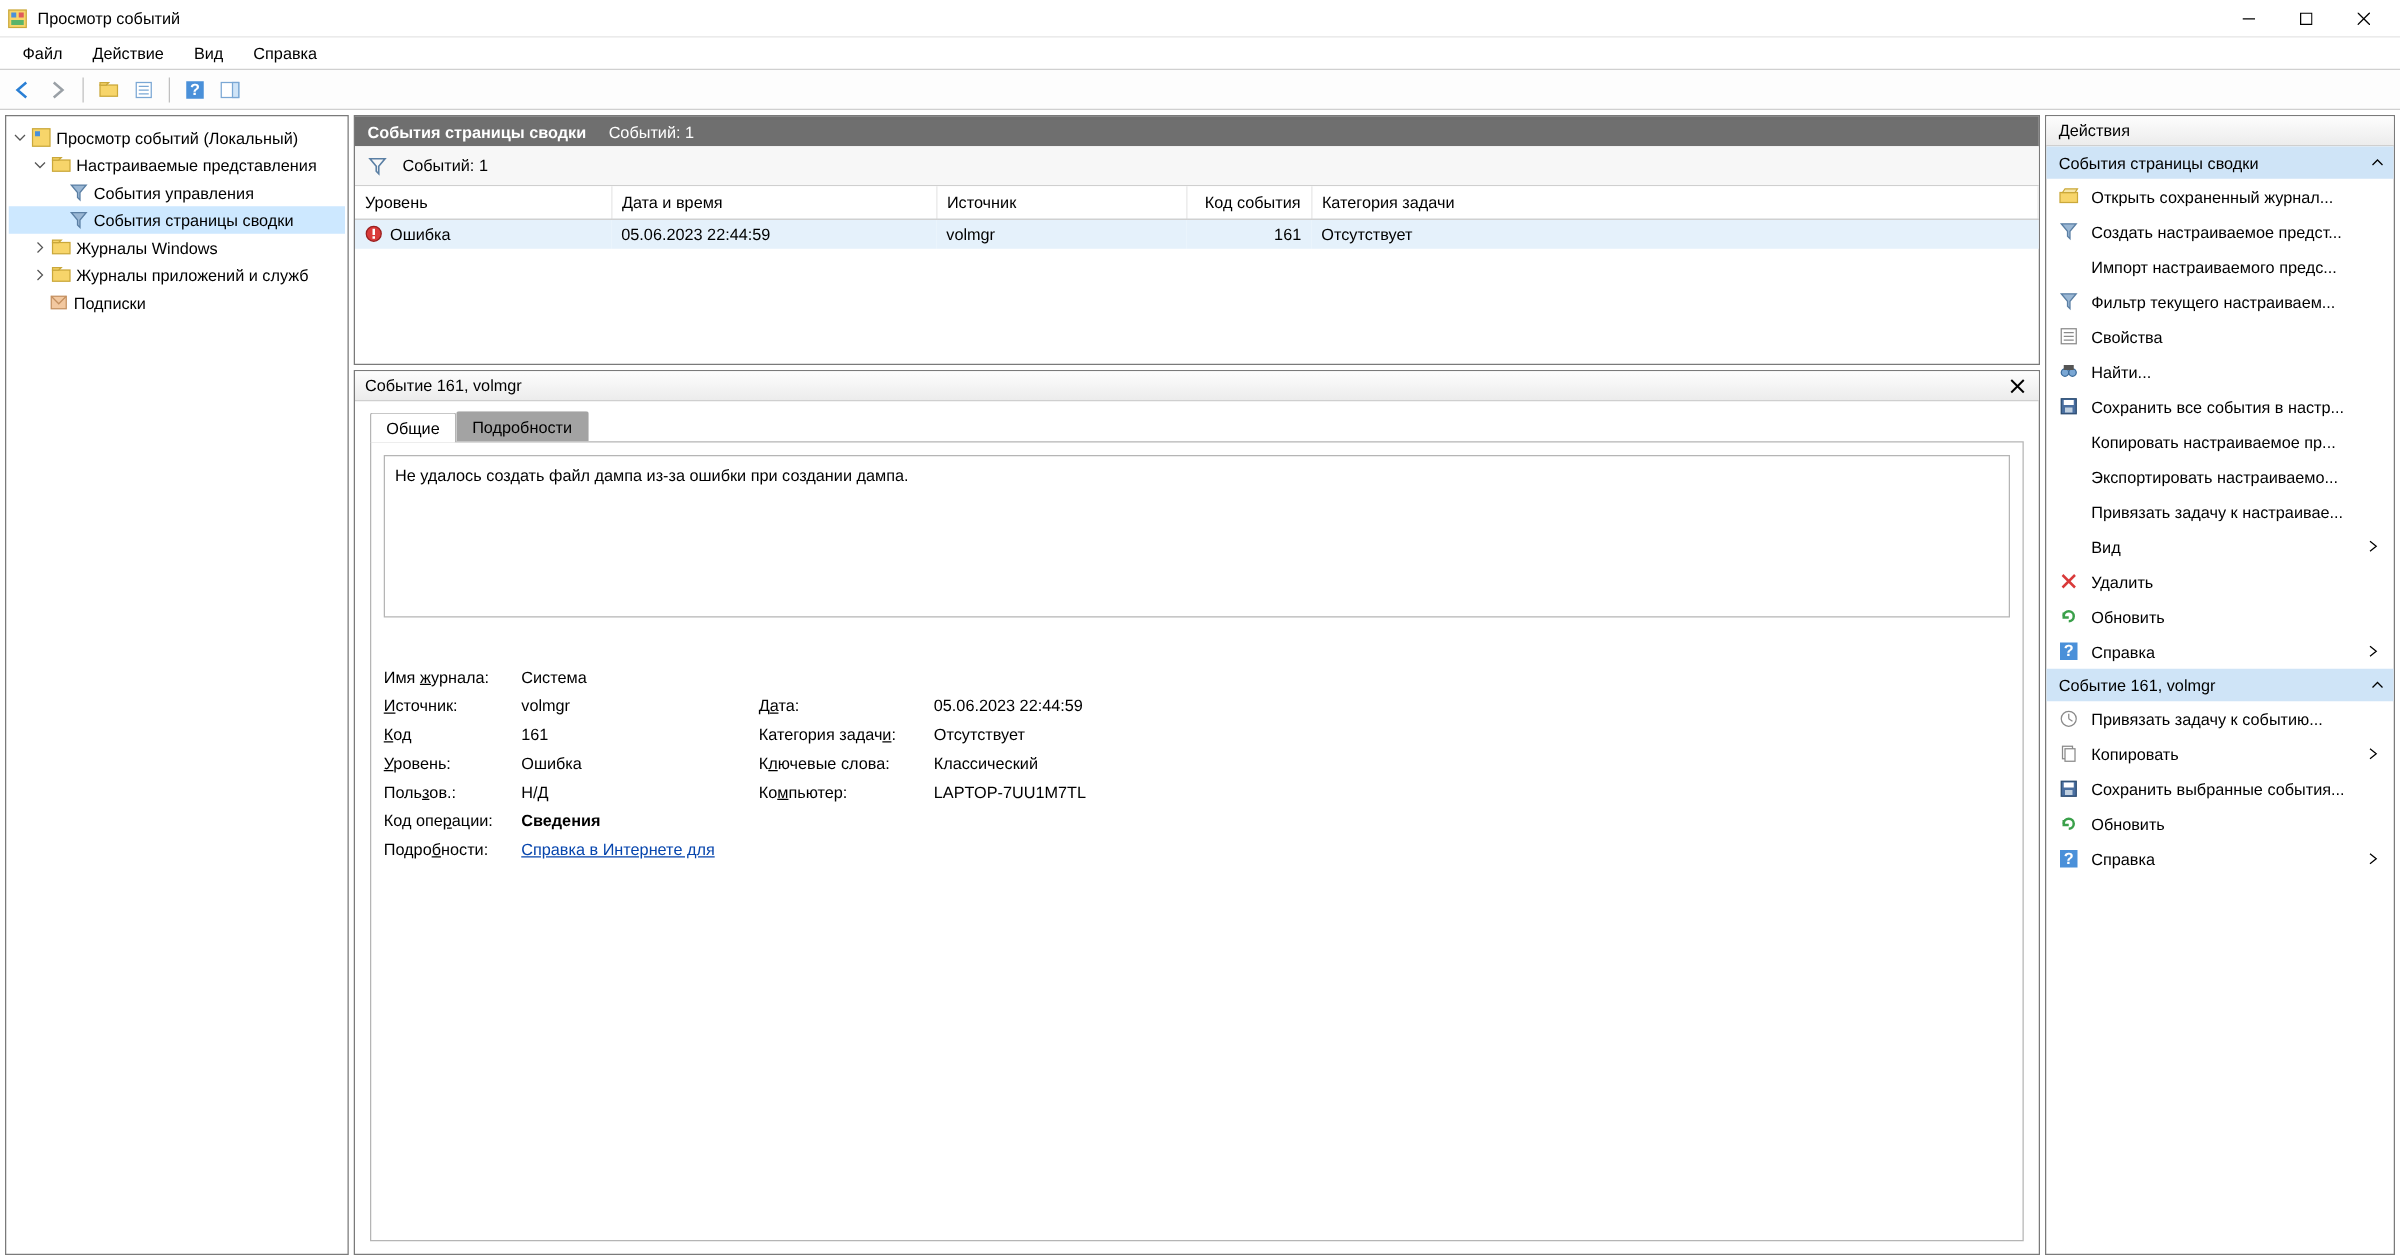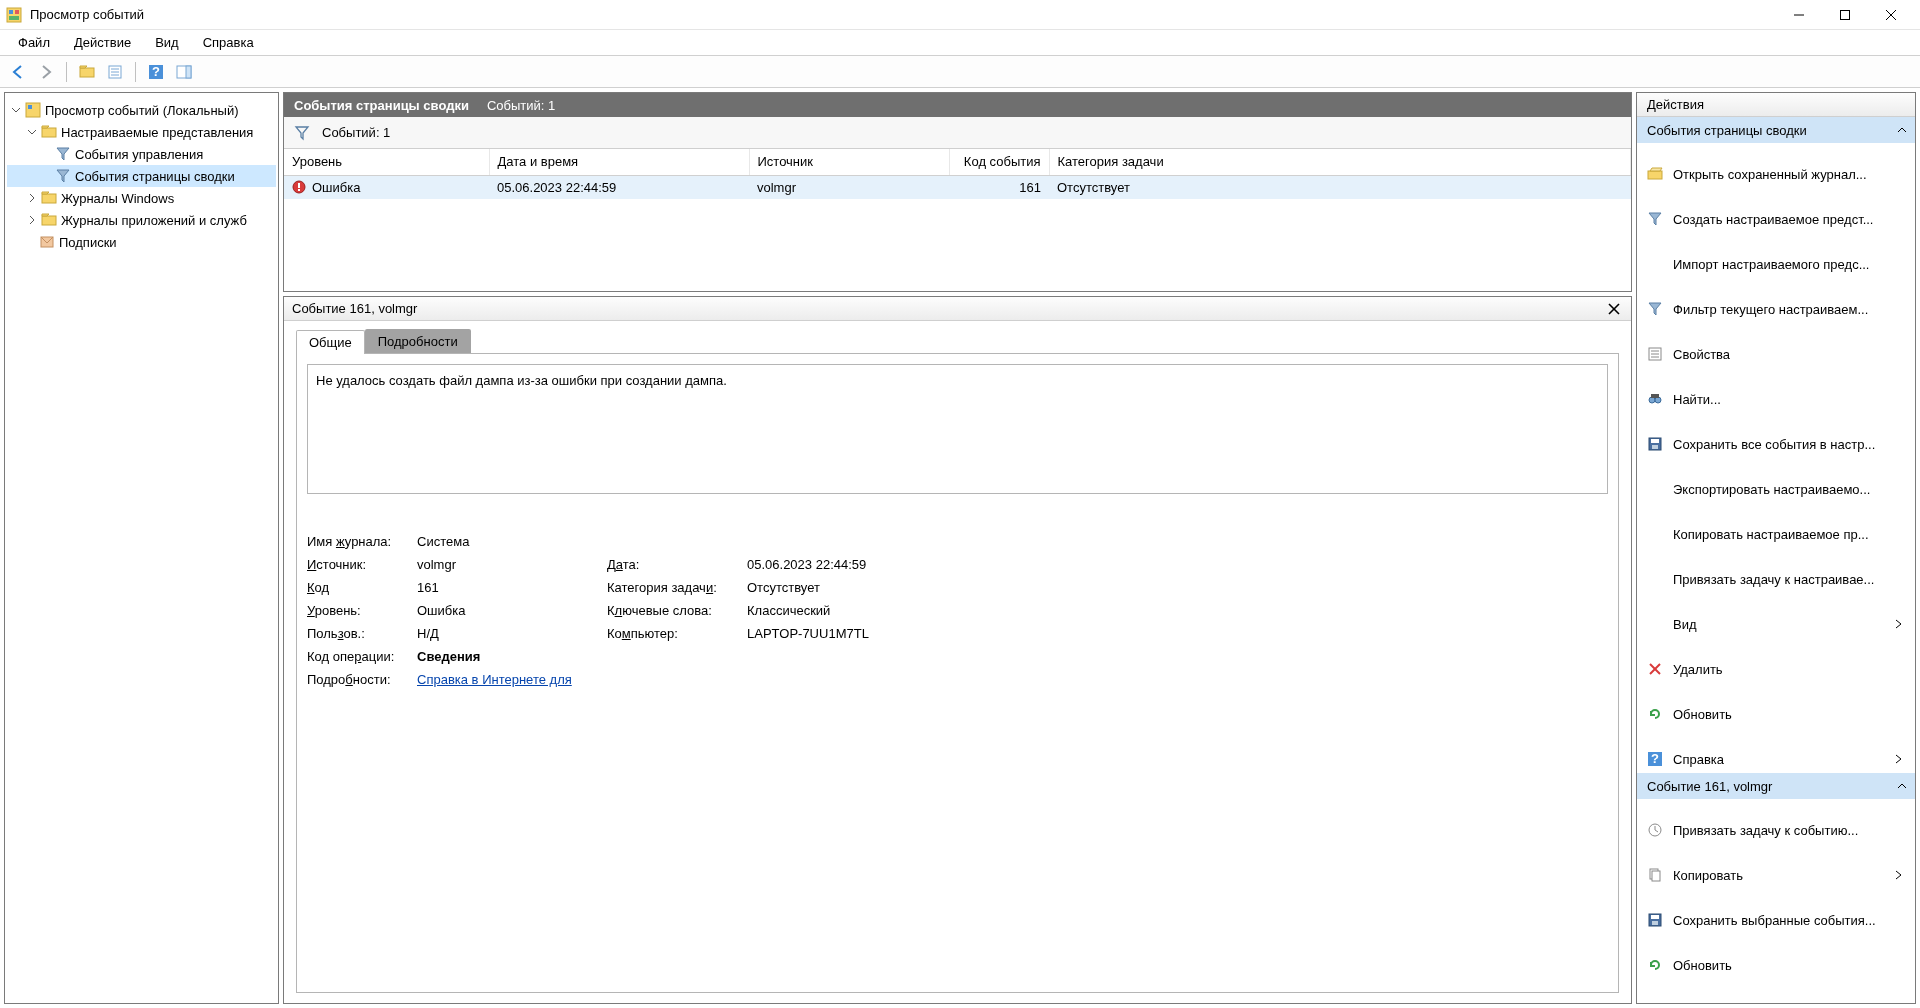--- a/index.html
+++ b/index.html
@@ -56,21 +56,21 @@
 .metagrid { display: grid; grid-template-columns: 100px 180px 130px 1fr; row-gap: 8px; column-gap: 10px; font-size: 13px; margin-top: 40px; }
 .metagrid .k { white-space: nowrap; }
 .metagrid .k span.ul { text-decoration: underline; }
 .link { color: #0645ad; text-decoration: underline; cursor: pointer; }
 
 .actionpane { width: 280px; border: 1px solid #7a7a7a; margin: 4px 4px 4px 2px; background: #fff; display: flex; flex-direction: column; }
 .actionpane .ap-title { height: 24px; display: flex; align-items: center; padding: 0 10px; background: linear-gradient(#fdfdfd,#ececec); border-bottom: 1px solid #cfcfcf; font-size: 13px; }
 .actionlist { overflow: auto; flex: 1; }
 .actgrouphdr { background: #cfe4f7; height: 26px; display: flex; align-items: center; padding: 0 10px; font-size: 13px; position: relative; }
 .actgrouphdr .collapse { position: absolute; right: 8px; }
-.actitem { height: 28px; display: flex; align-items: center; padding: 0 10px; gap: 10px; font-size: 13px; cursor: default; margin-top: 17px; }
+.actitem { height: 28px; display: flex; align-items: center; padding: 0 10px; gap: 10px; font-size: 13px; cursor: default; }
 .actitem .ai-icon { width: 16px; height: 16px; display: inline-flex; align-items: center; justify-content: center; }
 .actitem .ai-label { flex: 1; white-space: nowrap; overflow: hidden; text-overflow: ellipsis; }
 .actitem .ai-arrow { width: 10px; }
 
 svg { display: block; }
 </style>
 </head>
 <body>
 
 <div class="titlebar">
@@ -402,25 +402,25 @@
             <svg width="16" height="16">
               <rect x="2" y="2" width="12" height="12" fill="#4a6fa0" stroke="#2a4a70"></rect>
               <rect x="4" y="3" width="8" height="4" fill="#fff"></rect>
               <rect x="5" y="9" width="6" height="4" fill="#c0d0e0"></rect>
             </svg>
           </span>
           <span class="ai-label">Сохранить все события в настр...</span>
         </div>
       <div class="actitem">
           <span class="ai-icon"></span>
+          <span class="ai-label">Копировать настраиваемое пр...</span>
+        </div>
+      <div class="actitem">
+          <span class="ai-icon"></span>
           <span class="ai-label">Экспортировать настраиваемо...</span>
-        </div>
-      <div class="actitem">
-          <span class="ai-icon"></span>
-          <span class="ai-label">Копировать настраиваемое пр...</span>
         </div>
       <div class="actitem">
           <span class="ai-icon"></span>
           <span class="ai-label">Привязать задачу к настраивае...</span>
         </div>
       <div class="actitem">
           <span class="ai-icon"></span>
           <span class="ai-label">Вид</span>
           <span class="ai-arrow">
             <svg width="8" height="10">

